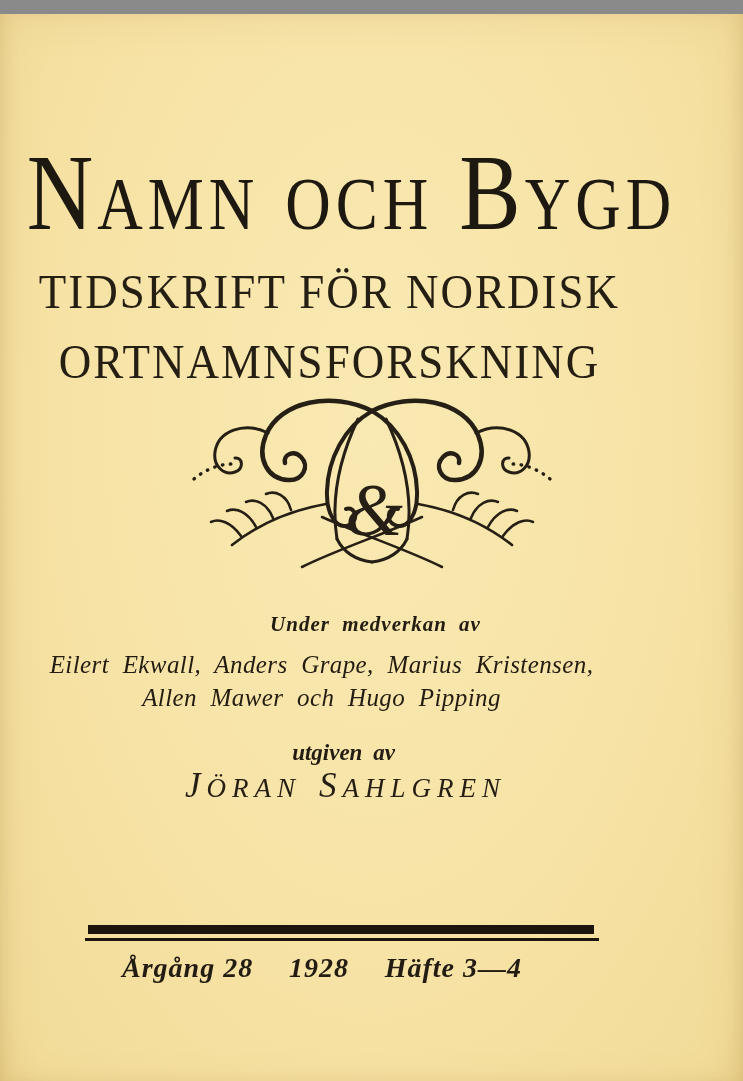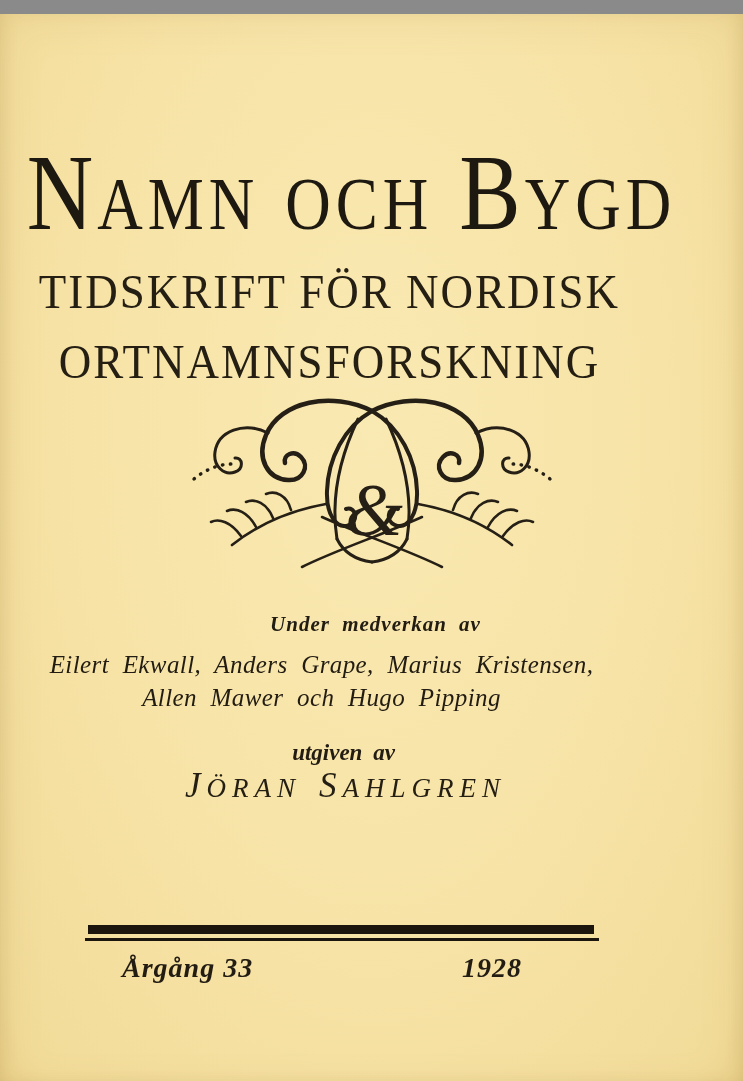--- a/index.html
+++ b/index.html
@@ -128,17 +128,18 @@
 
   <div class="blk utgiven">utgiven av</div>
   <div class="blk editor">
     <span class="e-big">J</span><span class="e-sm">ÖRAN</span><span class="e-big e-gap">S</span><span class="e-sm">AHLGREN</span>
   </div>
 
   <div class="rule-thick"></div>
   <div class="rule-thin"></div>
 
   <div class="issue">
-    <span>Årgång 33</span>
+    <span>Årgång 28</span>
     <span>1928</span>
+    <span>Häfte 3—4</span>
   </div>
 
 </div>
 
 </body></html>

